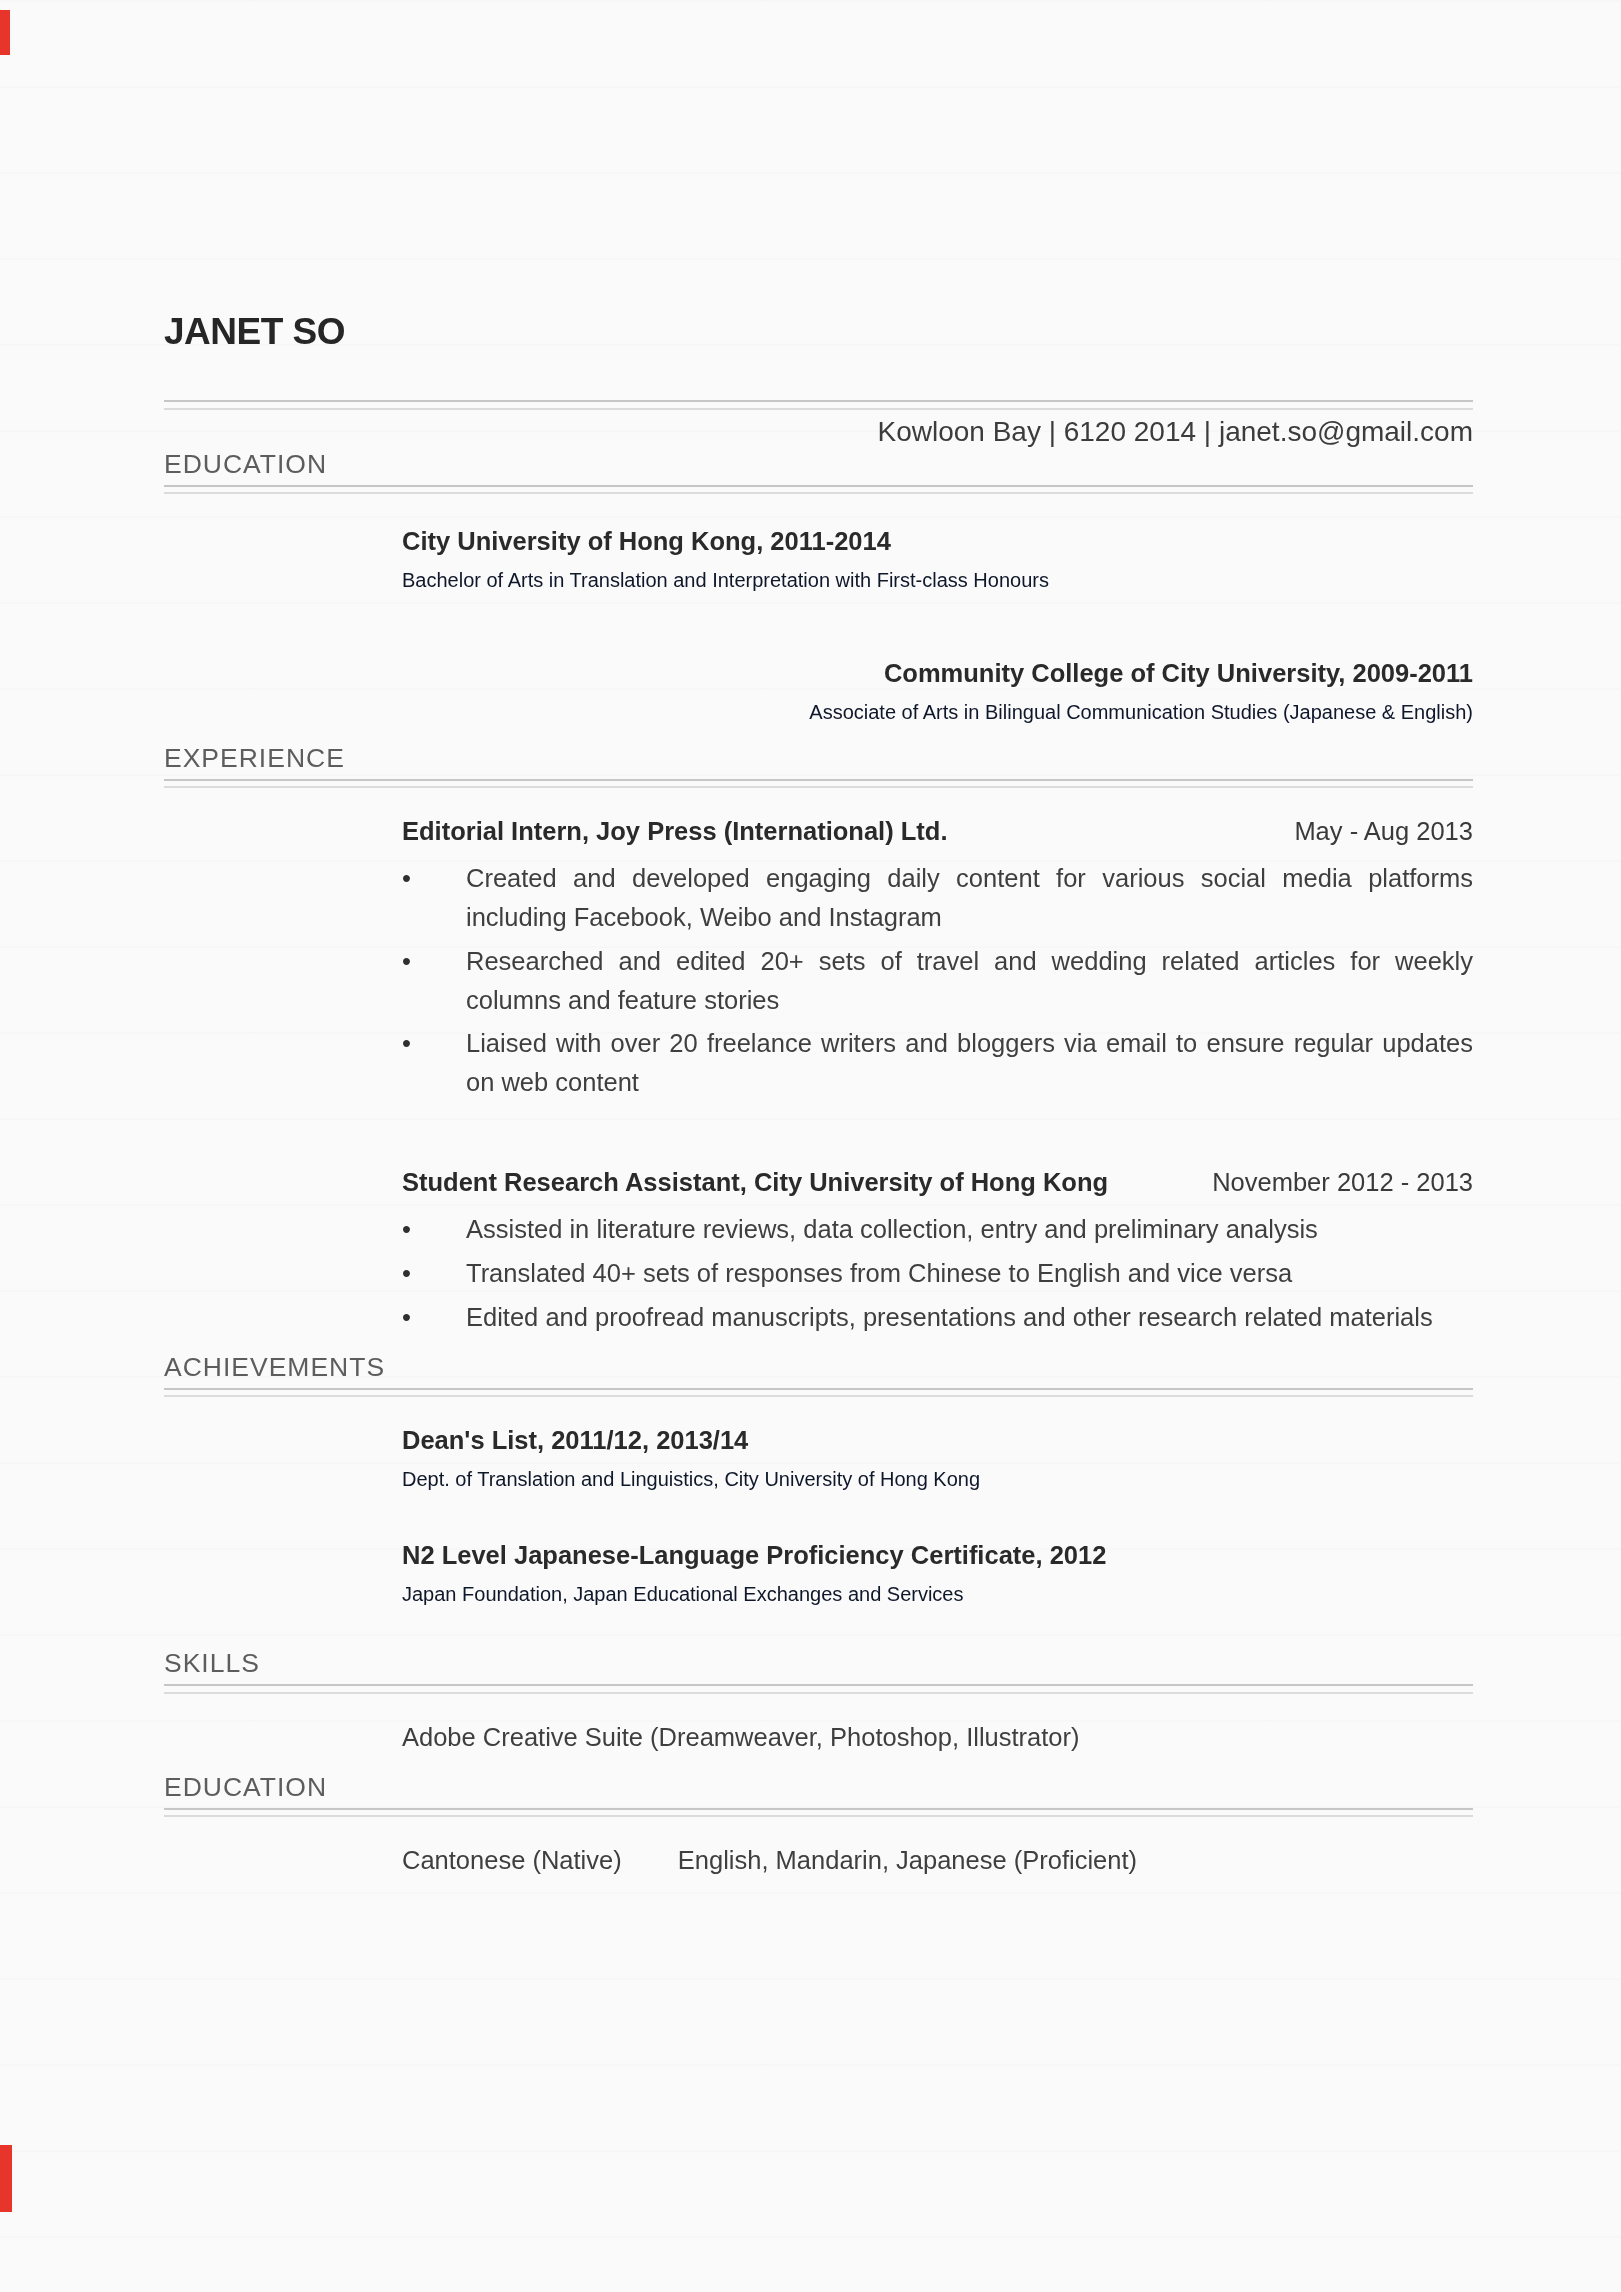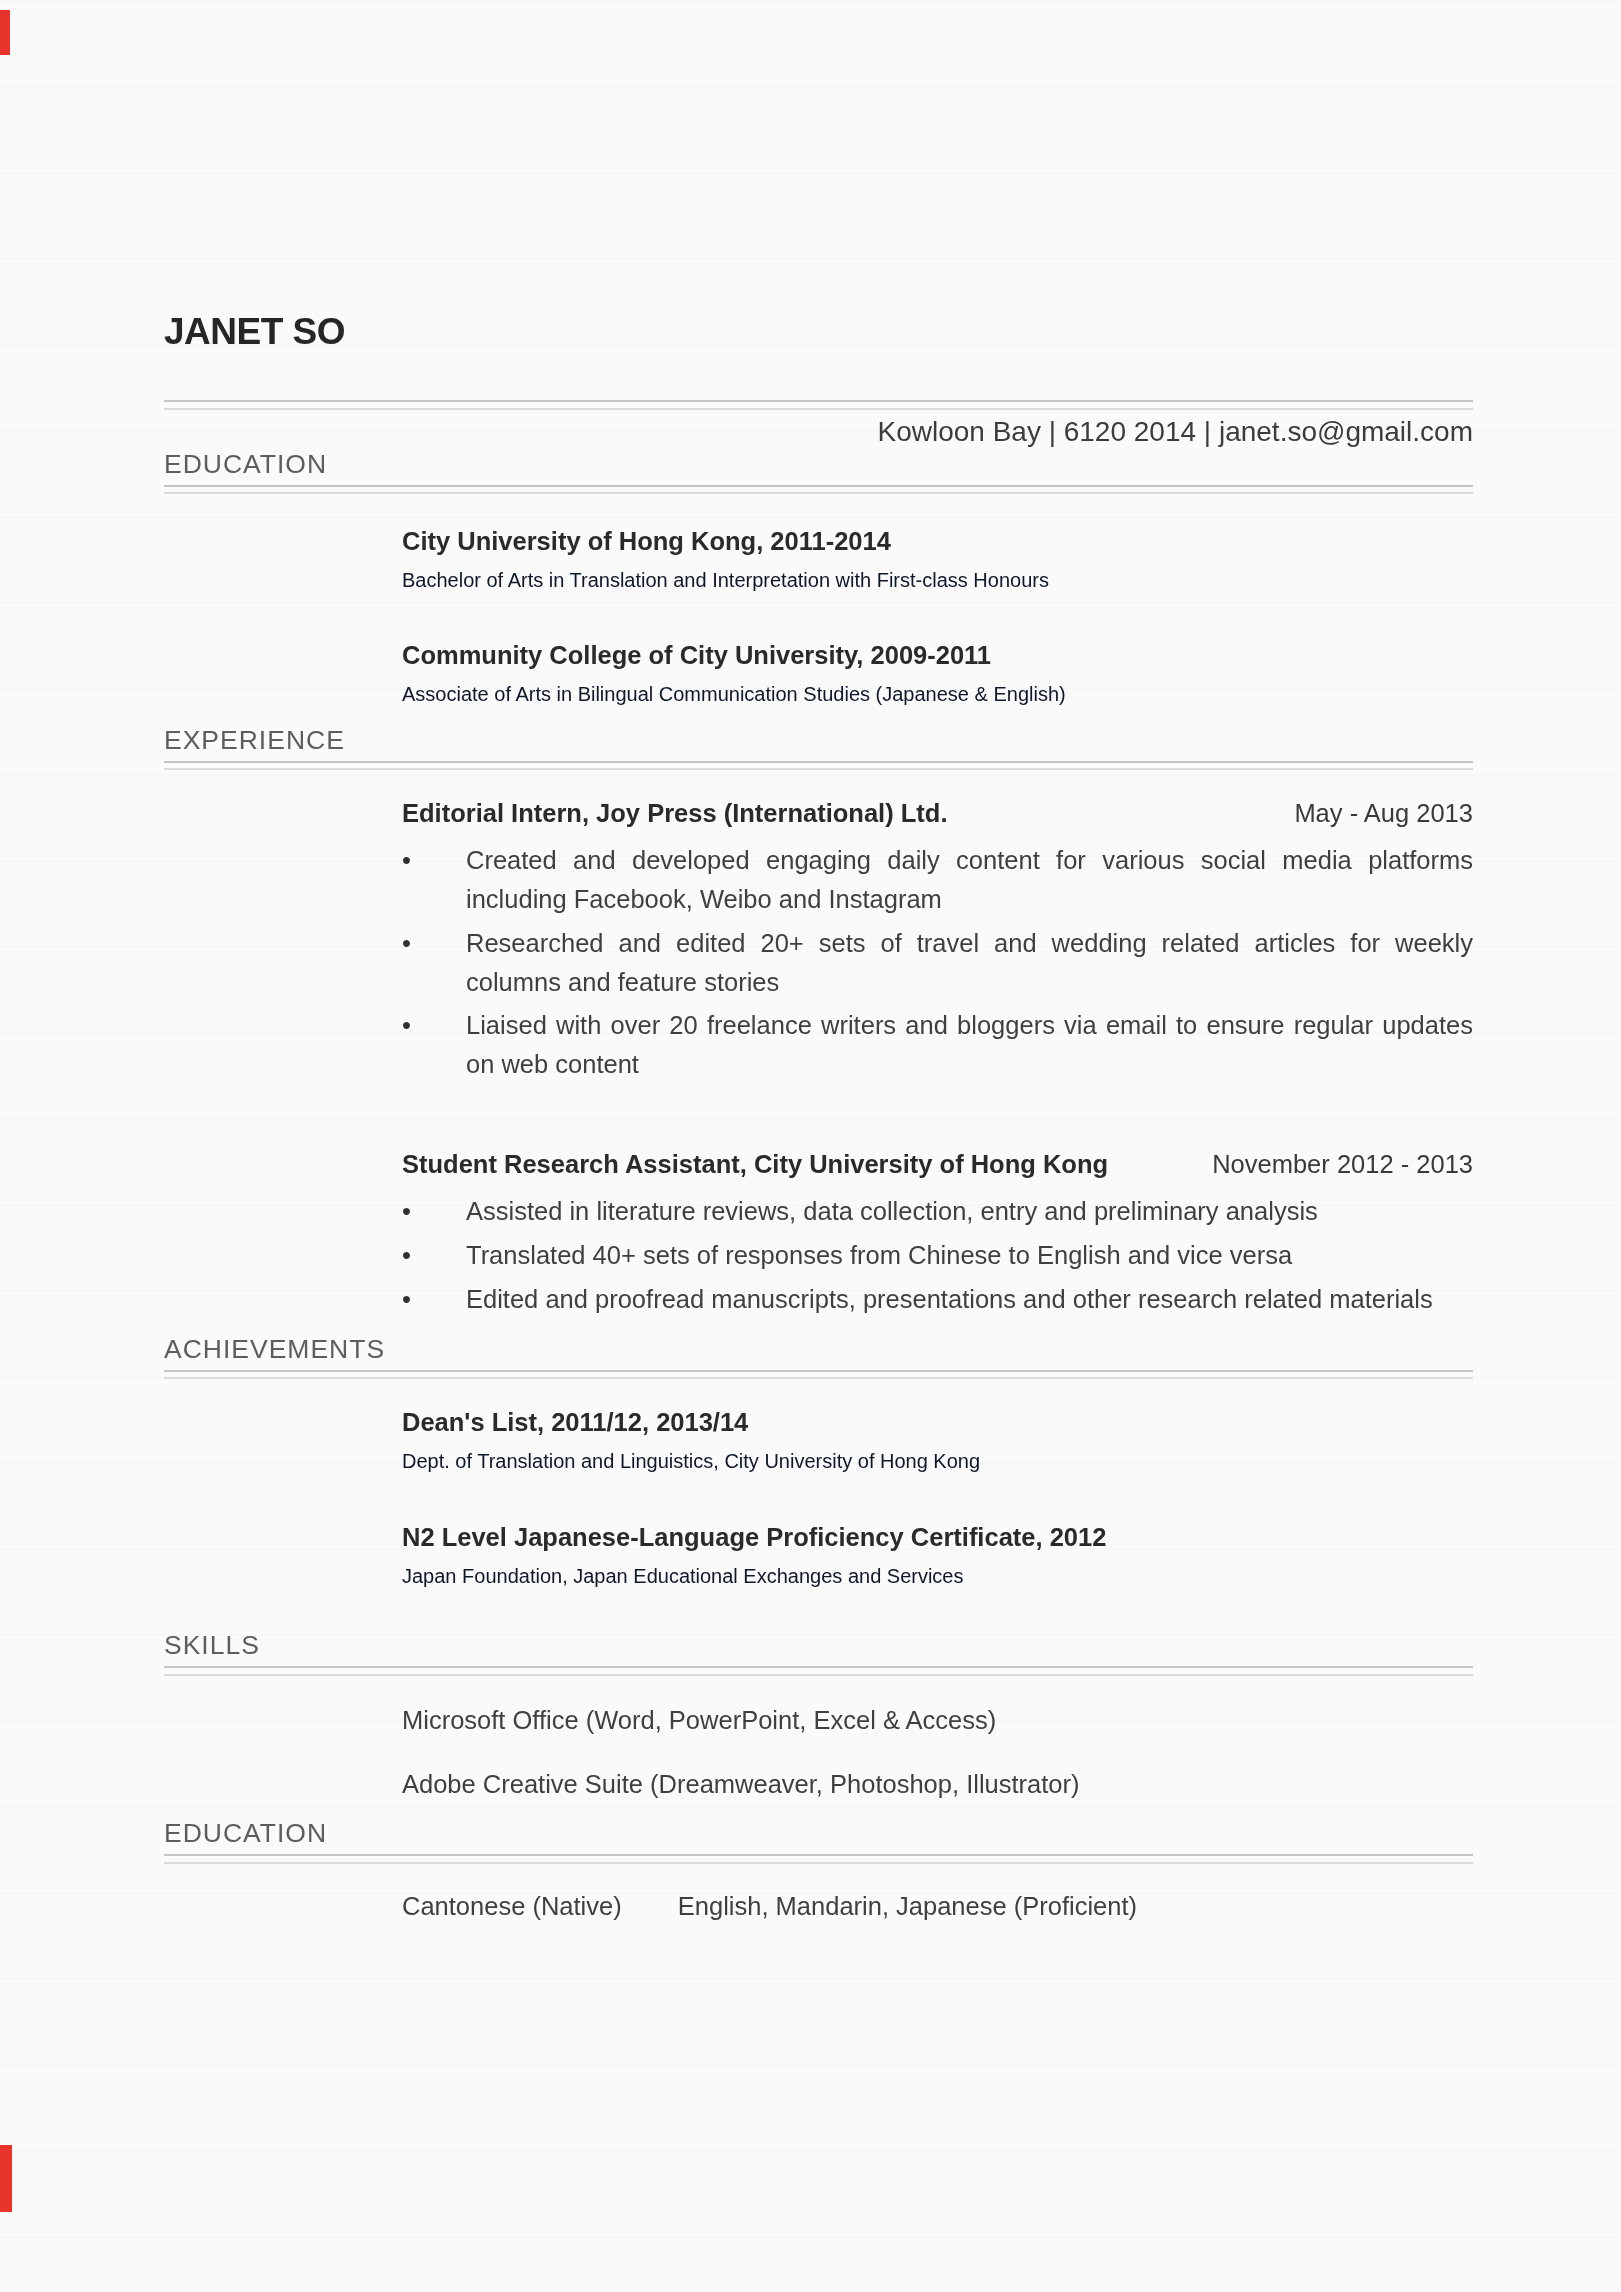--- a/index.html
+++ b/index.html
@@ -45,21 +45,21 @@
   }
   .sec-heading.h-education   { margin-top:0; }
   .sec-heading.h-experience  { margin-top:9.8px; }
   .sec-heading.h-achievements{ margin-top:13.7px; }
   .sec-heading.h-skills      { margin-top:33px; }
   .sec-heading.h-languages   { margin-top:13.7px; }
 
   .entry-title { font-size:25.5px; font-weight:bold; color:#2a2a2a; line-height:39px; }
   .entry-sub   { font-size:20px; color:#0f172a; line-height:39px; }
   .mt28 { margin-top:27.4px; }
-  .mt36 { margin-top:36px; }
+  .mt36 { margin-top:54px;text-align:right; }
   .mt38 { margin-top:37px; }
   .mt24 { margin-top:23.5px; }
 
   .job-head { display:flex; justify-content:space-between; align-items:flex-start; line-height:39px; }
   .job-head.first { margin-top:23.5px; }
   .job-head.second { margin-top:61px; }
   .job-title { font-size:25.5px; font-weight:bold; color:#2a2a2a; }
   .job-dates { font-size:25.5px; color:#3a3a3a; white-space:nowrap; }
 
   .bullets { margin-top:7.8px; }
@@ -154,21 +154,20 @@
       <div class="entry-sub">Dept. of Translation and Linguistics, City University of Hong Kong</div>
     </div>
     <div class="indent mt38">
       <div class="entry-title">N2 Level Japanese-Language Proficiency Certificate, 2012</div>
       <div class="entry-sub">Japan Foundation, Japan Educational Exchanges and Services</div>
     </div>
 
     <div class="sec-heading h-skills">SKILLS</div>
     <div class="rule"></div>
 
-    <div class="indent skill-line first">Microsoft Office (Word, PowerPoint, Excel &amp; Access)</div>
     <div class="indent skill-line second">Adobe Creative Suite (Dreamweaver, Photoshop, Illustrator)</div>
 
     <div class="sec-heading h-languages">EDUCATION</div>
     <div class="rule"></div>
 
     <div class="indent lang-row">
       <span class="lang-native">Cantonese (Native)</span>
       <span class="lang-proficient">English, Mandarin, Japanese (Proficient)</span>
     </div>
 

